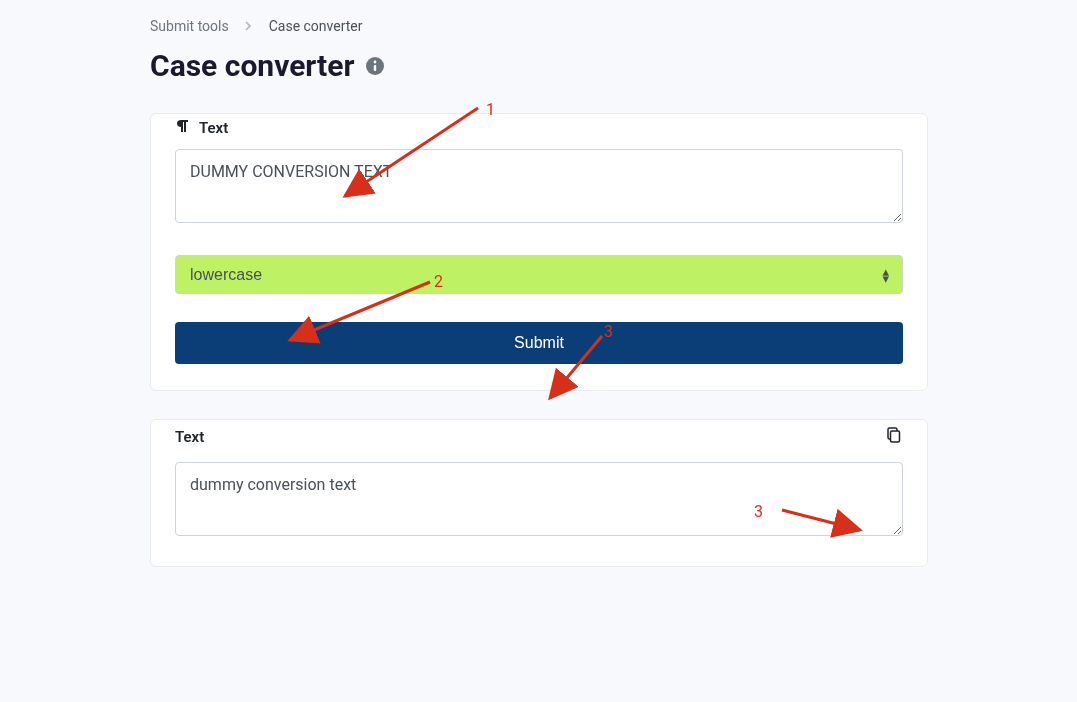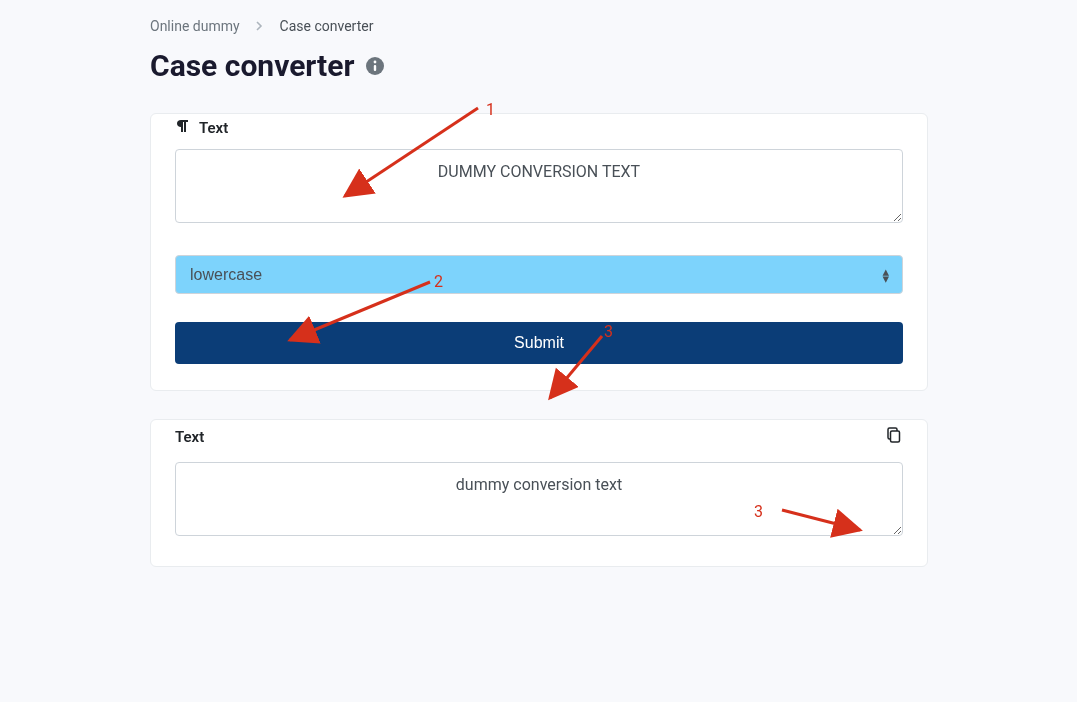--- a/index.html
+++ b/index.html
@@ -51,31 +51,30 @@
     width: 100%;
     border: 1px solid #ced4da;
     border-radius: 4px;
     padding: 12px 14px;
     font-size: 16px;
     color: #495057;
     resize: both;
     min-height: 74px;
     font-family: inherit;
     outline: none;
-    text-align: center;
   }
   .select-wrap { position: relative; width: 100%; }
   .select {
     width: 100%;
     border: 1px solid #ced4da;
     border-radius: 4px;
     padding: 10px 14px;
     font-size: 16px;
     color: #495057;
-    background: #7dd3fc;
+    background: #bef264;
     appearance: none;
     cursor: pointer;
     outline: none;
   }
   .select-caret {
     position: absolute; right: 14px; top: 50%; transform: translateY(-50%);
     pointer-events: none; font-size: 13px; color: #495057;
     display: flex; flex-direction: column; line-height: 7px;
   }
   .gap-28 { height: 28px; }
@@ -104,21 +103,21 @@
     position: absolute; color: #d6301b; font-size: 16px; font-weight: 400;
     pointer-events: none;
   }
 </style>
 </head>
 <body>
 
 <div class="container">
 
   <nav class="breadcrumb">
-    <a class="breadcrumb-link">Online dummy</a>
+    <a class="breadcrumb-link">Submit tools</a>
     <span class="breadcrumb-sep">
       <svg width="8" height="10" viewBox="0 0 8 10">
           <path d="M1 1 L5 5 L1 9" fill="none" stroke="#adb5bd" stroke-width="1.6"></path>
         </svg>
     </span>
     <span class="breadcrumb-current">Case converter</span>
   </nav>
 
   <div class="title-row">
     <h1>Case converter</h1>

